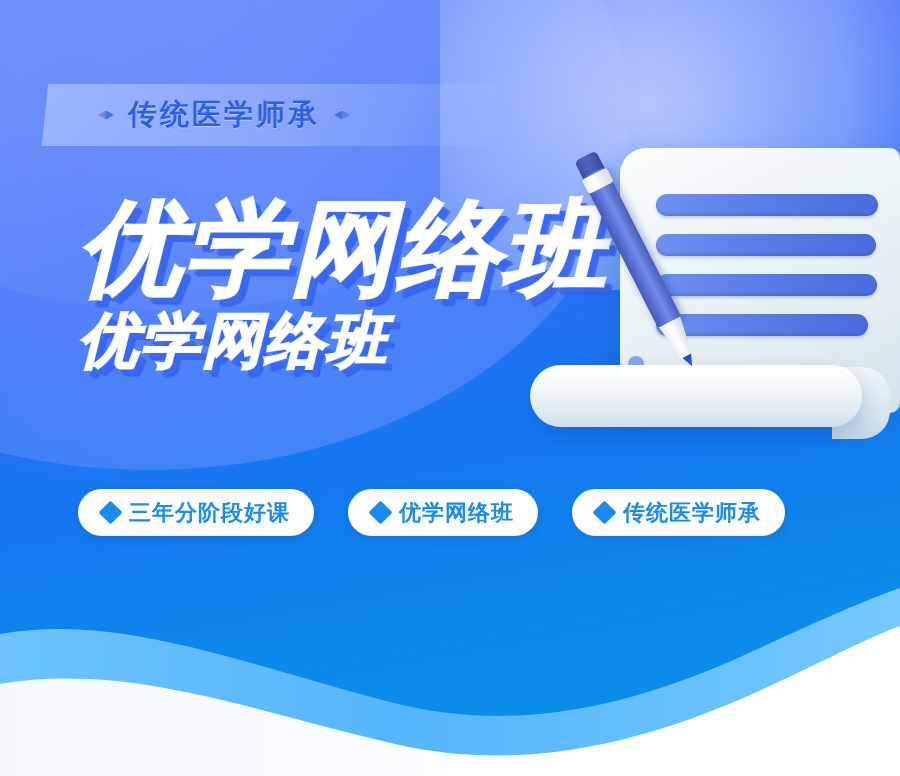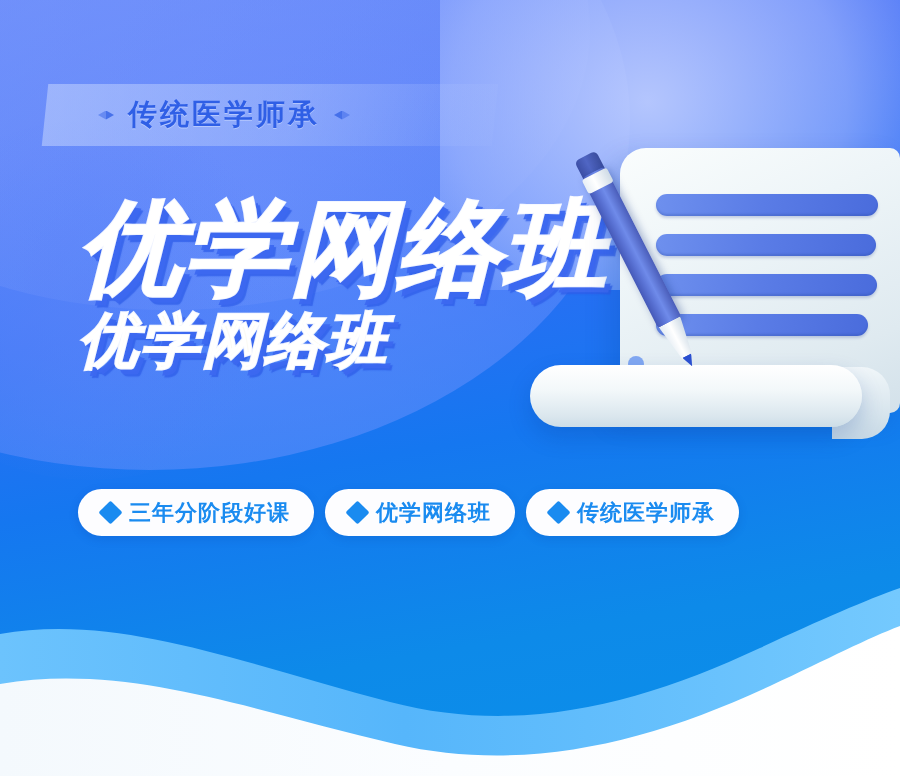--- a/index.html
+++ b/index.html
@@ -83,21 +83,21 @@
     margin-top:10px;
     color:#fbfaf4;
     text-shadow:
       5px 6px 0 rgba(60,104,240,.95),
       7px 8px 1px rgba(45,92,232,.75);
   }
 
   
   .pills{
     position:absolute;left:78px;top:489px;
-    display:flex;gap:11px;align-items:flex-start;
+    display:flex;gap:34px;align-items:flex-start;
   }
   .pill{
     display:flex;align-items:center;gap:10px;
     background:#fdfdff;
     border-radius:28px;
     height:47px;
     padding:0 24px;
     box-shadow:0 3px 10px rgba(10,60,160,.18);
   }
   .pill-diamond{

